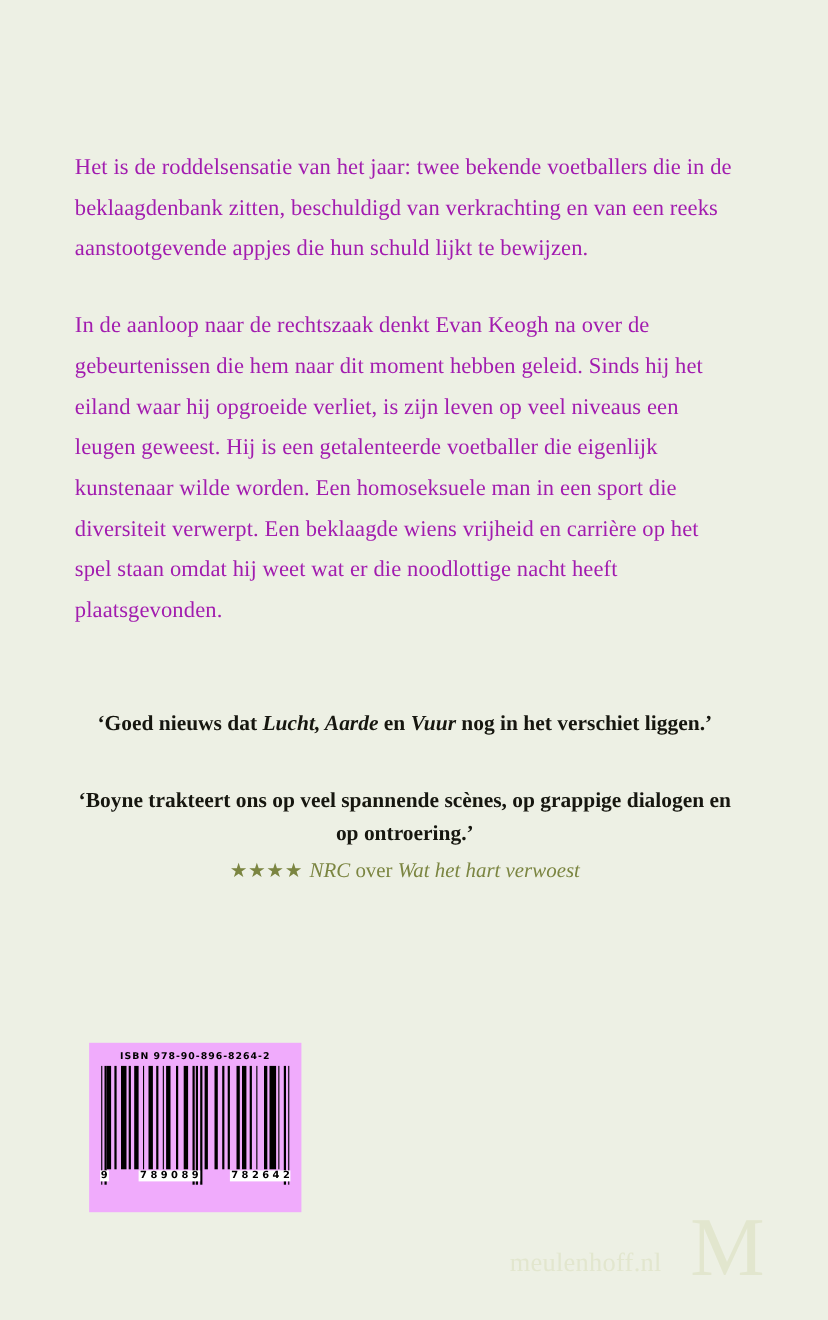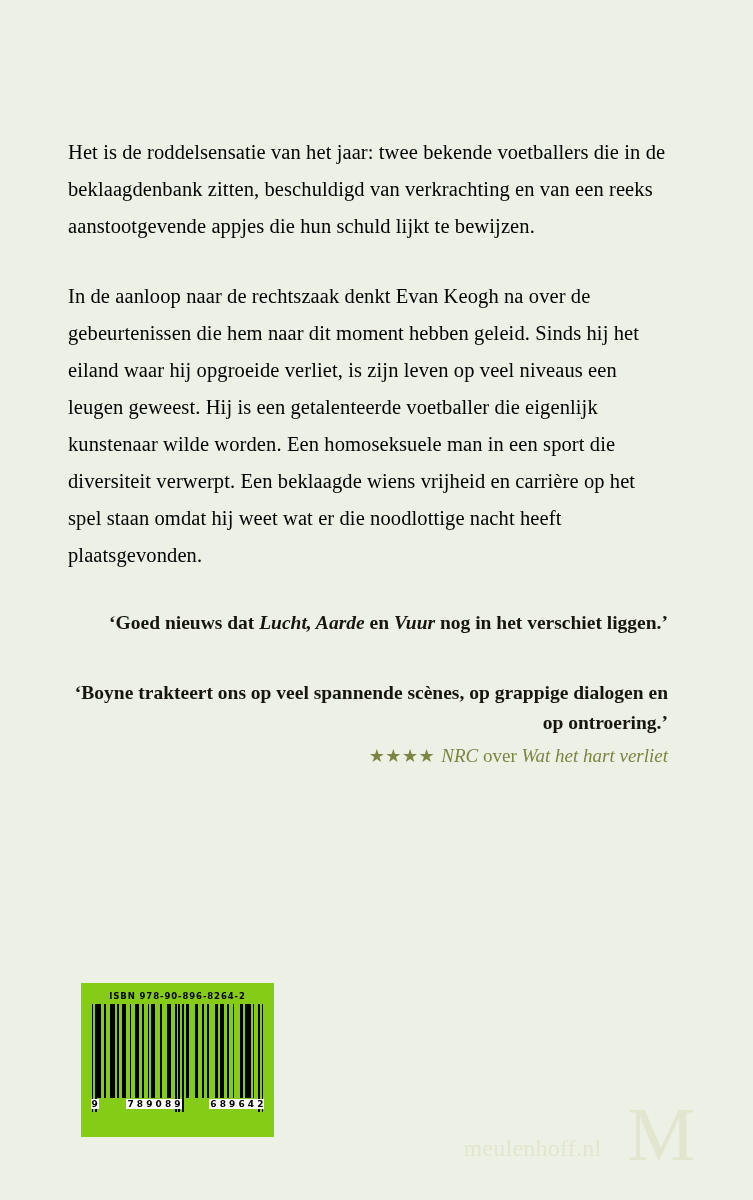--- a/index.html
+++ b/index.html
@@ -27,32 +27,32 @@
   .blurb {
     position: absolute;
     left: 68px;
     top: 134px;
     width: 600px;
   }
   .blurb p {
     margin: 0 0 33px 0;
     font-size: 20.5px;
     line-height: 37px;
-    color: #000000;
+    color: #a21caf;
     letter-spacing: 0.005em;
   }
   .blurb p:last-child { margin-bottom: 0; }
 
   
   .quotes {
     position: absolute;
     left: 68px;
-    top: 608px;
+    top: 644px;
     width: 600px;
-    text-align: right;
+    text-align: center;
   }
   .quote-block { margin-bottom: 40px; }
   .quote-block:last-child { margin-bottom: 17px; }
 
   .quote-text {
     font-size: 19.5px;
     line-height: 30px;
     font-weight: bold;
     color: #16160f;
     margin: 0;
@@ -74,24 +74,24 @@
     color: #7b8541;
     letter-spacing: 0.5px;
     font-size: 18px;
     margin-right: 6px;
   }
 
   
   .barcode-box {
     position: absolute;
     left: 81px;
-    top: 983px;
+    top: 948px;
     width: 193px;
     height: 154px;
-    background: #84cc16;
+    background: #f0abfc;
     box-sizing: border-box;
     padding: 8px 10px 6px 10px;
     display: flex;
     flex-direction: column;
     align-items: center;
   }
   .isbn-label {
     font-family: "DejaVu Sans", sans-serif;
     font-size: 8.5px;
     font-weight: bold;
@@ -164,21 +164,21 @@
 
   <div class="quotes">
 
     <div class="quote-block">
       <p class="quote-text"><span class="up">‘Goed nieuws dat </span><em class="it">Lucht, Aarde</em><span class="up"> en </span><em class="it">Vuur</em><span class="up"> nog in het verschiet liggen.’</span></p>
     </div>
 
     <div class="quote-block">
       <p class="quote-text"><span class="up">‘Boyne trakteert ons op veel spannende scènes, op grappige dialogen en op ontroering.’</span></p>
       <p class="quote-source">
-        <span class="stars">★★★★</span><span><em class="it">NRC</em><span class="up"> over </span><em class="it">Wat het hart verliet</em></span>
+        <span class="stars">★★★★</span><span><em class="it">NRC</em><span class="up"> over </span><em class="it">Wat het hart verwoest</em></span>
       </p>
     </div>
 
   </div>
 
   <div class="barcode-box">
     <div class="isbn-label">ISBN 978-90-896-8264-2</div>
     <div class="bars">
         <i style="left: 0px; width: 1.86198px;"></i>
         <i style="left: 3.72395px; width: 1.86198px;"></i>
@@ -207,21 +207,21 @@
         <i class="short" style="left: 141.161px; width: 1.80379px;"></i>
         <i class="short" style="left: 148.376px; width: 3.60758px;"></i>
         <i class="short" style="left: 153.788px; width: 5.41137px;"></i>
         <i class="short" style="left: 161.003px; width: 1.80379px;"></i>
         <i style="left: 166.414px; width: 1.86198px;"></i>
         <i style="left: 170.138px; width: 1.86198px;"></i>
       </div>
     <div class="barcode-digits">
         <span>9</span>
         <span>7 8 9 0 8 9</span>
-        <span>6 8 9 6 4 2</span>
+        <span>7 8 2 6 4 2</span>
       </div>
   </div>
 
   <div class="publisher">
     <div class="pub-url">meulenhoff.nl</div>
     <div class="pub-logo">M</div>
   </div>
 
 </div>
 

